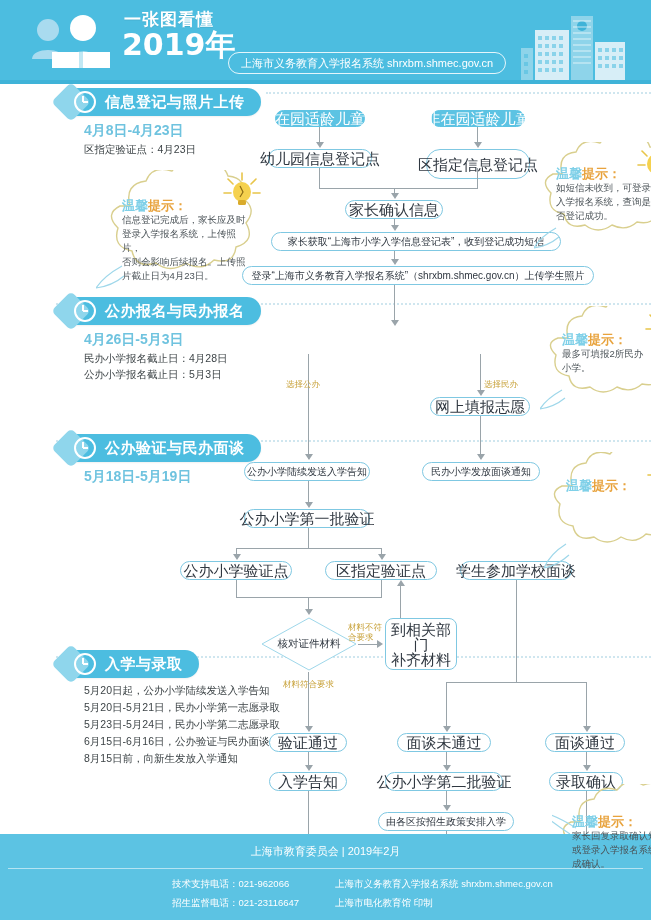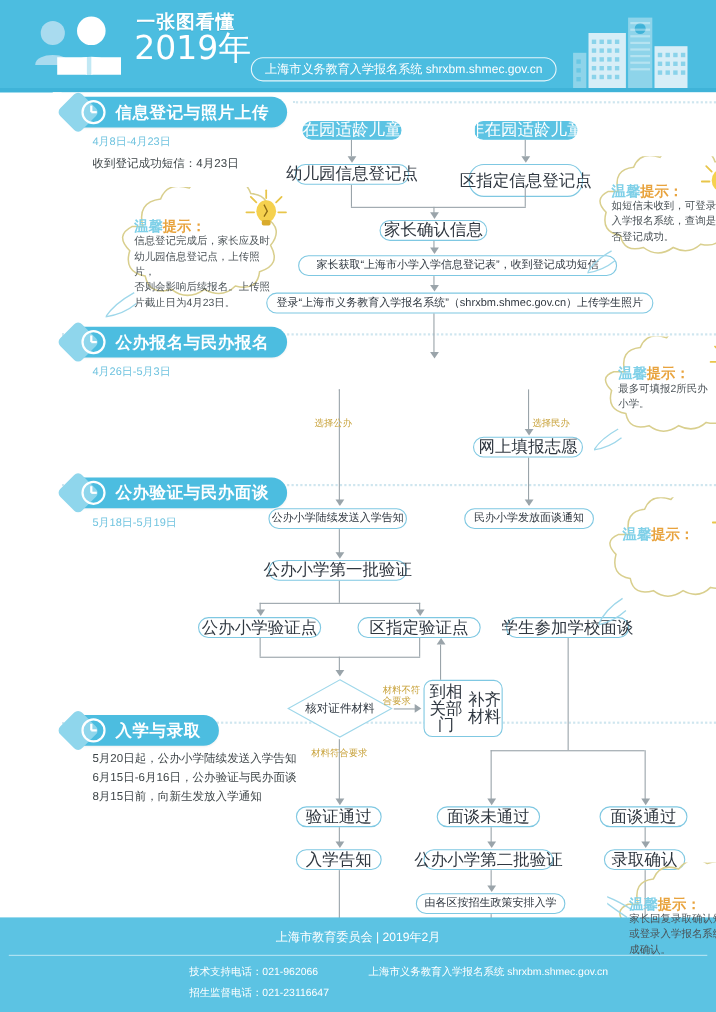--- a/index.html
+++ b/index.html
@@ -27,21 +27,21 @@
   .hdr-city{position:absolute;right:4px;top:8px;width:140px;height:74px;}
   .hdr-text{position:absolute;left:124px;top:8px;width:400px;height:70px;}
   .kicker{
     position:absolute;left:0;top:3px;
     font-size:17px;font-weight:bold;color:#ffffff;letter-spacing:1px;
     line-height:18px;
     text-shadow:0 1px 0 rgba(0,0,0,.08);
   }
   .year{
     position:absolute;left:-2px;top:22px;
-    font-size:30px;font-weight:normal;color:#ffffff;line-height:30px;
+    font-size:30px;font-weight:bold;color:#ffffff;line-height:30px;
     letter-spacing:0px;
     font-family:"DejaVu Sans",sans-serif;
   }
   .maintitle{
     position:absolute;left:114px;top:2px;
     font-size:33px;font-weight:bold;color:#ffffff;line-height:38px;
     letter-spacing:1px;
     text-shadow:0 2px 2px rgba(30,110,140,.35);
   }
   .subpill{
@@ -100,21 +100,21 @@
     position:absolute;left:7px;top:8px;width:5px;height:1.5px;background:#fff;
   }
   .badge-label{
     position:relative;z-index:2;
     font-size:15px;font-weight:bold;letter-spacing:.5px;white-space:nowrap;
   }
 
   
   .daterange{
     position:absolute;
-    font-size:10px;font-weight:normal;color:#6fc3df;white-space:nowrap;
+    font-size:14px;font-weight:bold;color:#6fc3df;white-space:nowrap;
   }
   .notelines{
     position:absolute;font-size:10.5px;color:#3d4447;line-height:16px;white-space:nowrap;
   }
   .notelines div{white-space:nowrap;}
 
   
   .node{
     position:absolute;
     box-sizing:border-box;
@@ -297,37 +297,37 @@
 
     <div class="badge" style="left:22px;top:4px;">
       <span class="badge-clock">
           <i></i>
           <b></b>
         </span>
       <span class="badge-label">信息登记与照片上传</span>
     </div>
     <div class="daterange" style="left:36px;top:38px;">4月8日-4月23日</div>
     <div class="notelines" style="left:36px;top:57px;">
-      <div>收到登记成功短信：4月23日</div>
+      <div>区指定验证点：4月23日</div>
     </div>
 
     <div class="tip" style="left:48px;top:86px;width:176px;height:122px;">
       <svg width="176" height="122" viewBox="0 0 176 122">
         <path d="M34 36 q-6 -22 16 -25 q6 -16 26 -10 q12 -16 30 -5 q20 -7 26 10 q20 2 14 22
                  q16 10 4 25 q10 18 -10 24 q-2 18 -22 13 q-12 12 -28 3 q-16 11 -30 0
                  q-20 6 -24 -12 q-20 -4 -14 -23 q-14 -14 2 -22 Z" fill="none" stroke="#d9cf8e" stroke-width="1.4"></path>
         <path d="M26 96 q-18 10 -26 22 q16 -2 28 -12" fill="none" stroke="#9ed7ea" stroke-width="1.2"></path>
       </svg>
       <div class="tip-inner" style="left:26px;top:28px;width:132px;">
         <div class="tip-head">
           <span class="w">温馨</span><span class="t">提示：</span>
         </div>
         <div class="tip-body">
           <div>信息登记完成后，家长应及时</div>
-          <div>幼儿园信息登记点，上传照片，</div>
+          <div>登录入学报名系统，上传照片，</div>
           <div>否则会影响后续报名。上传照</div>
           <div>片截止日为4月23日。</div>
         </div>
       </div>
       <svg class="bulb" style="left:124px;top:0px;" width="44" height="42" viewBox="0 0 44 42">
         <g stroke="#e8c54a" stroke-width="1.6" stroke-linecap="round">
           <line x1="22" y1="3" x2="22" y2="10"></line>
             <line x1="8" y1="9" x2="13" y2="14"></line>
           <line x1="36" y1="9" x2="31" y2="14"></line>
             <line x1="4" y1="23" x2="11" y2="23"></line>
@@ -395,20 +395,24 @@
     </div>
 
     <div class="badge" style="left:22px;top:213px;">
       <span class="badge-clock">
           <i></i>
           <b></b>
         </span>
       <span class="badge-label">公办报名与民办报名</span>
     </div>
     <div class="daterange" style="left:36px;top:247px;">4月26日-5月3日</div>
+    <div class="notelines" style="left:36px;top:266px;">
+      <div>民办小学报名截止日：4月28日</div>
+      <div>公办小学报名截止日：5月3日</div>
+    </div>
 
     <div class="ln lnv" style="left:346px;top:201px;height:36px;"></div>
     <div class="arrow" style="left:343px;top:236px;"></div>
 
 
     <div class="ln lnh" style="left:260px;top:270px;width:1px;"></div>
     <div class="ln lnv" style="left:260px;top:270px;height:105px;"></div>
     <div class="elabel" style="left:238px;top:295px;color:#c8a23a;">选择公办</div>
 
     <div class="ln lnv" style="left:432px;top:270px;height:38px;"></div>
@@ -490,21 +494,21 @@
       <div class="dtext">核对证件材料</div>
     </div>
 
     <div class="ln lnh" style="left:310px;top:560px;width:20px;"></div>
     <div class="arrow right" style="left:329px;top:556px;"></div>
     <div class="elabel" style="left:300px;top:538px;">
       <div>材料不符</div>
       <div>合要求</div>
     </div>
 
-    <div class="node outline box2" style="left:337px;top:534px;width:72px;height:52px;flex-direction:row;">
+    <div class="node outline box2" style="left:337px;top:534px;width:72px;height:52px;flex-direction:column;">
       <span>到相关部门</span>
       <span>补齐材料</span>
     </div>
     <div class="ln lnv" style="left:352px;top:502px;height:32px;"></div>
     <div class="arrow up" style="left:349px;top:496px;"></div>
 
     <div class="elabel" style="left:235px;top:595px;text-align:center;">材料符合要求</div>
     <div class="ln lnv" style="left:260px;top:588px;height:56px;"></div>
     <div class="arrow" style="left:257px;top:642px;"></div>
 
@@ -543,20 +547,22 @@
 
     <div class="badge" style="left:22px;top:566px;">
       <span class="badge-clock">
           <i></i>
           <b></b>
         </span>
       <span class="badge-label">入学与录取</span>
     </div>
     <div class="notelines" style="left:36px;top:598px;line-height:17px;">
       <div>5月20日起，公办小学陆续发送入学告知</div>
+      <div>5月20日-5月21日，民办小学第一志愿录取</div>
+      <div>5月23日-5月24日，民办小学第二志愿录取</div>
       <div>6月15日-6月16日，公办验证与民办面谈</div>
       <div>8月15日前，向新生发放入学通知</div>
     </div>
 
     <div class="node outline" style="left:221px;top:649px;width:78px;height:19px;">验证通过</div>
     <div class="node outline" style="left:349px;top:649px;width:94px;height:19px;">面谈未通过</div>
     <div class="node outline" style="left:497px;top:649px;width:80px;height:19px;">面谈通过</div>
 
     <div class="ln lnv" style="left:260px;top:668px;height:15px;"></div>
     <div class="arrow" style="left:257px;top:681px;"></div>
@@ -618,17 +624,18 @@
   <div class="footer">
     <div class="f-top">上海市教育委员会  |  2019年2月</div>
     <div class="f-divider"></div>
     <div class="f-grid">
       <div class="f-c1">
         <div>技术支持电话：021-962066</div>
         <div>招生监督电话：021-23116647</div>
       </div>
       <div class="f-c2">
         <div>上海市义务教育入学报名系统  shrxbm.shmec.gov.cn</div>
+        <div>上海市电化教育馆 印制</div>
       </div>
     </div>
   </div>
 
 </div>
 
 </body></html>

